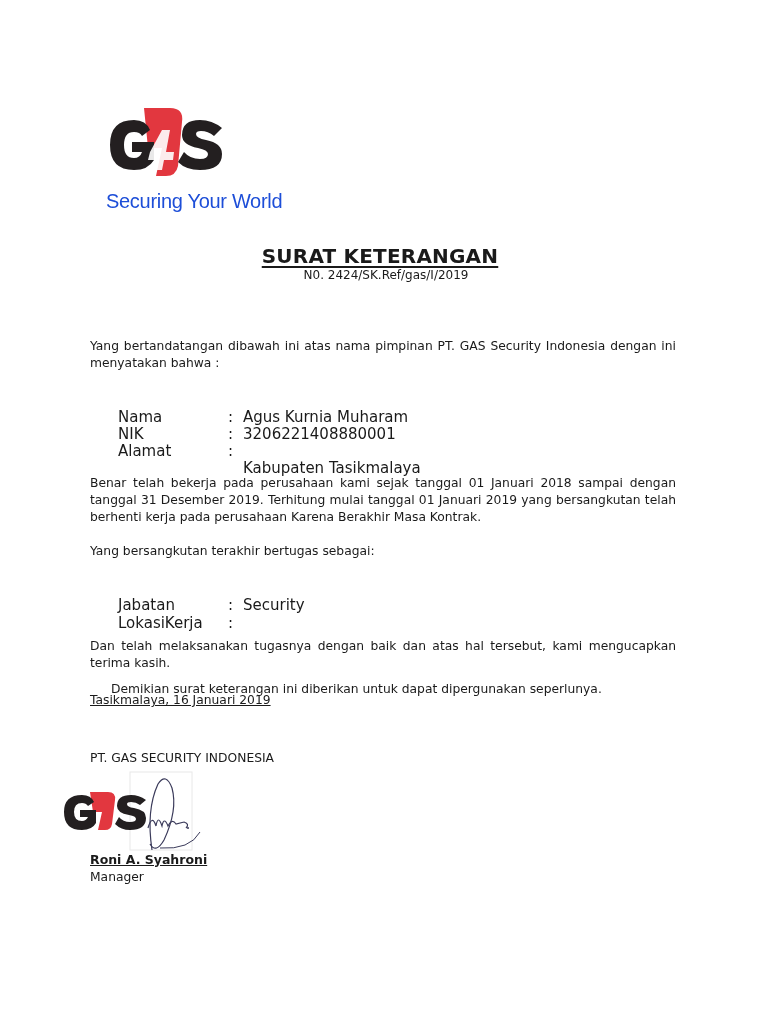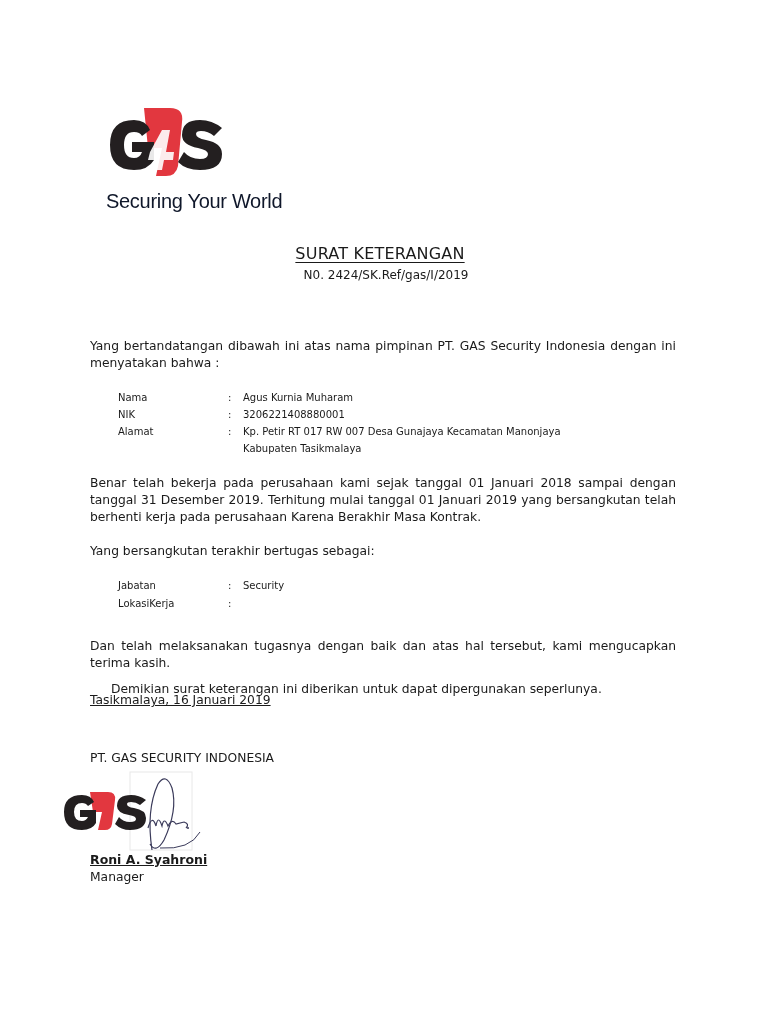--- a/index.html
+++ b/index.html
@@ -1,28 +1,28 @@
 <!DOCTYPE html>
 <html><head>
   <meta charset="utf-8">
   <style>
     html, body { margin: 0; padding: 0; background: #ffffff; }
     body { width: 768px; height: 1024px; position: relative; overflow: hidden;
            font-family: "DejaVu Sans", sans-serif; color: #1a1a1a; }
     .abs { position: absolute; }
     .logo-wrap { left: 104px; top: 108px; width: 190px; height: 110px; }
     .tagline { left: 106px; top: 190px; font-family: "Liberation Sans", sans-serif;
-               font-size: 20px; color: #0f172a; letter-spacing: -0.3px; font-weight: 300; }
+               font-size: 20px; color: #1d4ed8; letter-spacing: -0.3px; font-weight: 300; }
     .title { left: 0; width: 768px; top: 244px; text-align: center; }
-    .title span { font-family: "DejaVu Sans", sans-serif; font-weight: normal; font-size: 16px;
+    .title span { font-family: "DejaVu Sans", sans-serif; font-weight: bold; font-size: 20px;
                   text-decoration: underline; text-underline-offset: 3px; letter-spacing: 0.2px;
                   padding-right: 6px; margin-left: -2px; }
     .refno { left: 0; width: 768px; top: 268px; text-align: center; font-size: 12px; padding-left: 2px; }
     .para { left: 90px; width: 586px; font-size: 12.3px; line-height: 17px; text-align: justify; }
-    .field { font-size: 10px; line-height: 17px; }
+    .field { font-size: 15px; line-height: 17px; margin-top: 20px; }
     .field .lbl { position: absolute; left: 0; }
     .field .col { position: absolute; left: 110px; }
     .field .val { position: absolute; left: 125px; white-space: nowrap; }
     .sig-block { left: 90px; font-size: 12.3px; line-height: 17px; }
     .signer { left: 90px; top: 852px; font-size: 12.5px; font-weight: bold; text-decoration: underline; }
     .signer-role { left: 90px; top: 870px; font-size: 12.3px; }
     .stamp { left: 60px; top: 770px; width: 150px; height: 90px; }
   </style>
 </head>
 <body>
@@ -55,21 +55,20 @@
   <span class="val">Agus Kurnia Muharam</span>
 </div>
 <div class="abs field" style="left:118px; top:406px; width:560px; height:17px;">
   <span class="lbl">NIK</span>
   <span class="col">:</span>
   <span class="val">3206221408880001</span>
 </div>
 <div class="abs field" style="left:118px; top:423px; width:560px; height:34px;">
   <span class="lbl">Alamat</span>
   <span class="col">:</span>
-  <span class="val">Kp. Petir RT 017 RW 007 Desa Gunajaya Kecamatan Manonjaya</span>
   <span class="val" style="top:17px;">Kabupaten Tasikmalaya</span>
 </div>
 
 <div class="abs para" style="top:475px;">Benar telah bekerja pada perusahaan kami sejak tanggal 01 Januari 2018 sampai dengan tanggal 31 Desember 2019. Terhitung mulai tanggal 01 Januari 2019 yang bersangkutan telah berhenti kerja pada perusahaan Karena Berakhir Masa Kontrak.</div>
 
 <div class="abs para" style="top:543px;">Yang bersangkutan terakhir bertugas sebagai:</div>
 
 <div class="abs field" style="left:118px; top:577px; width:560px; height:17px;">
   <span class="lbl">Jabatan</span>
   <span class="col">:</span>

